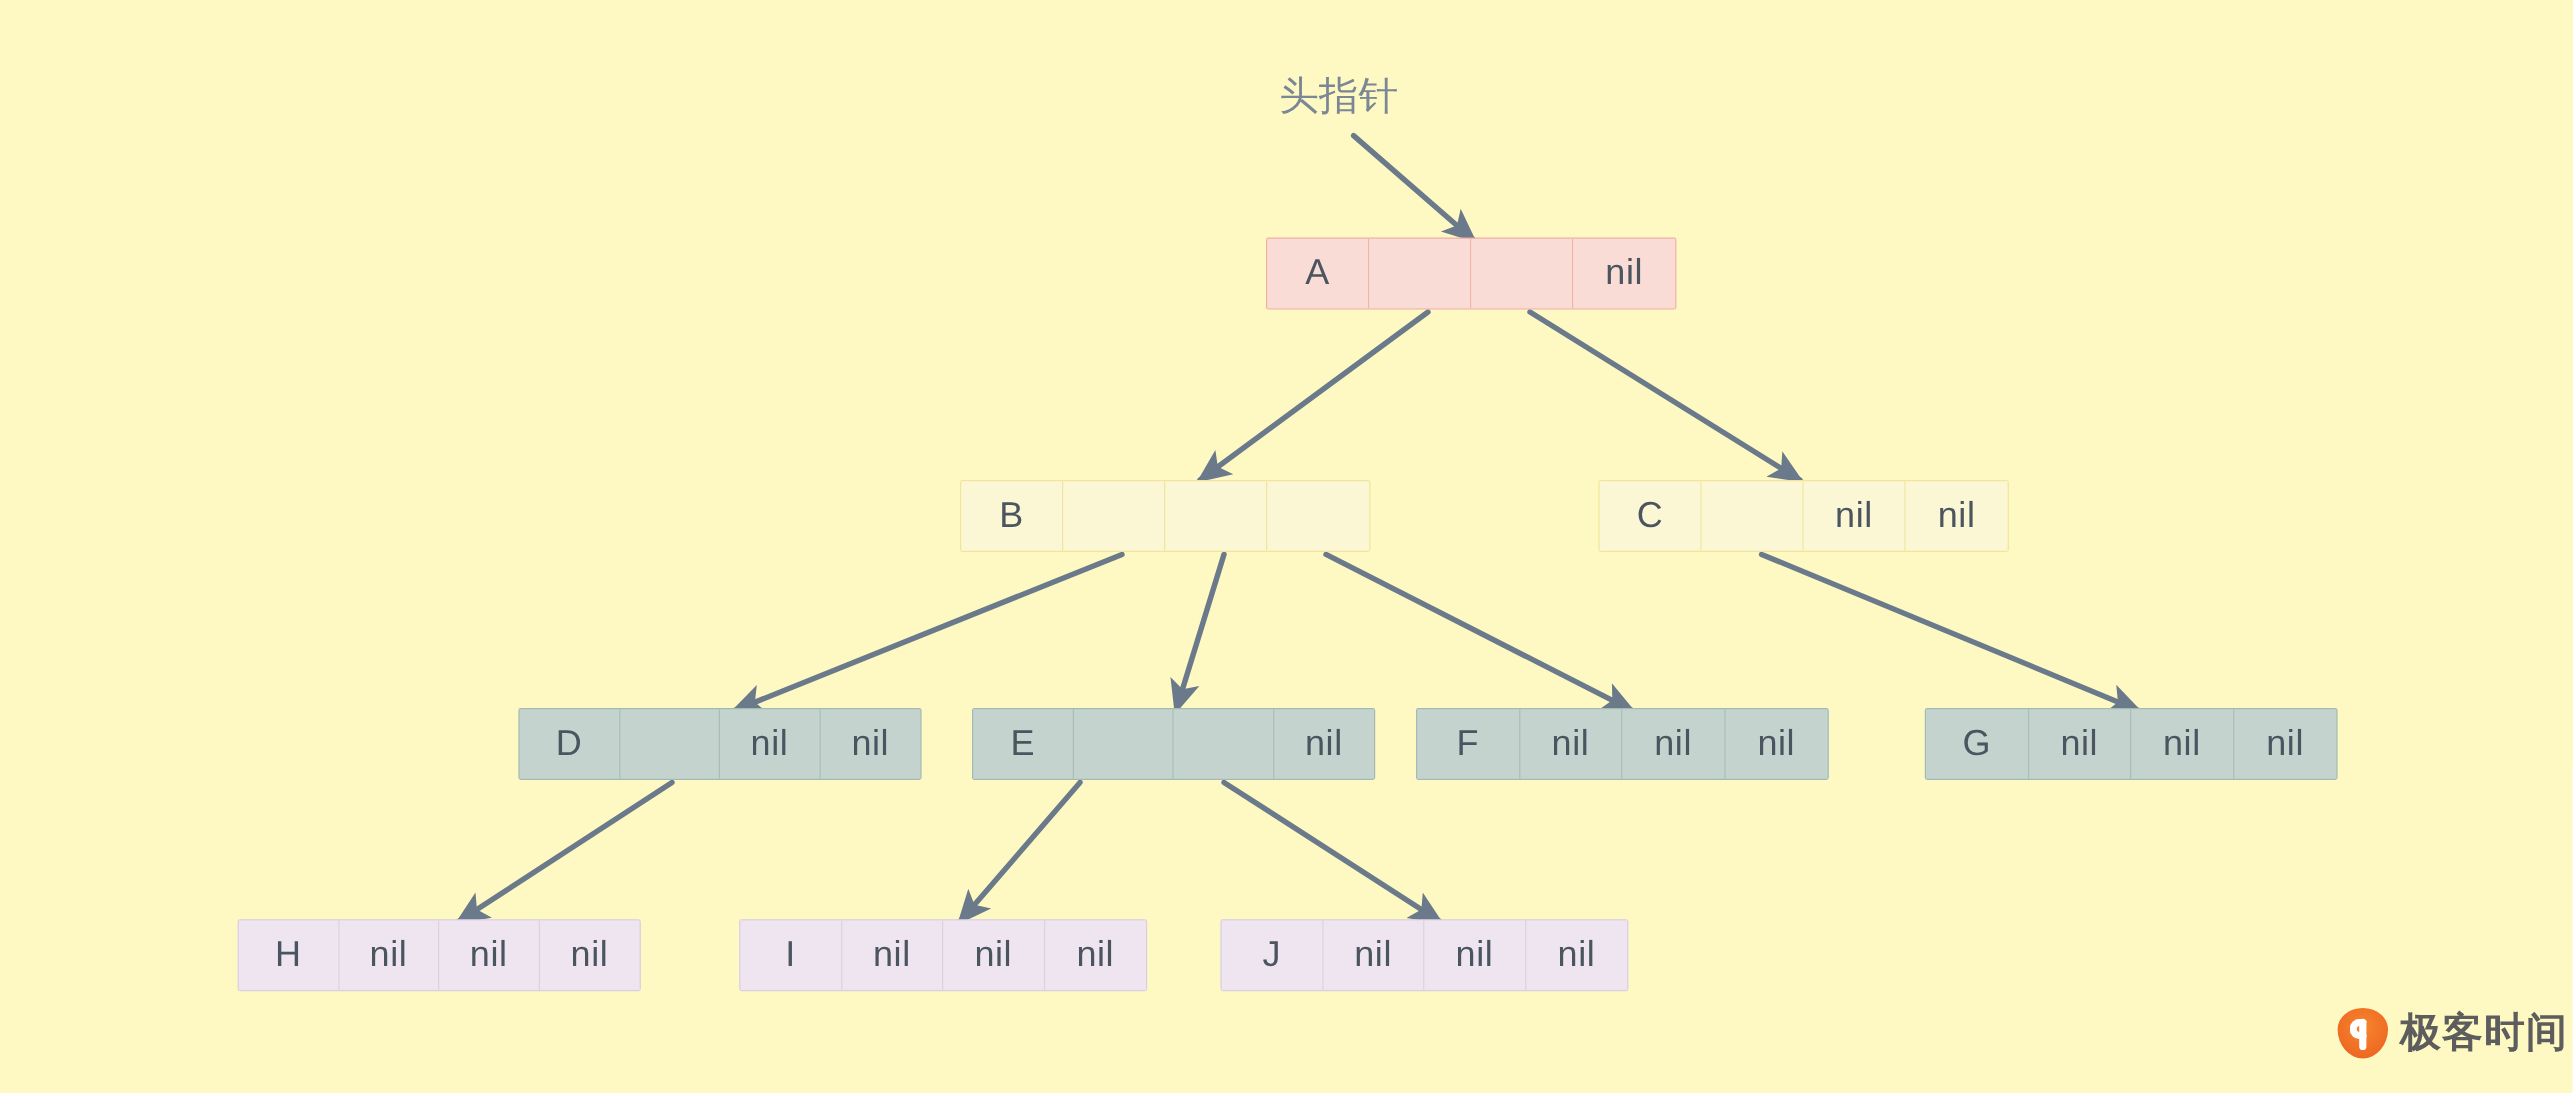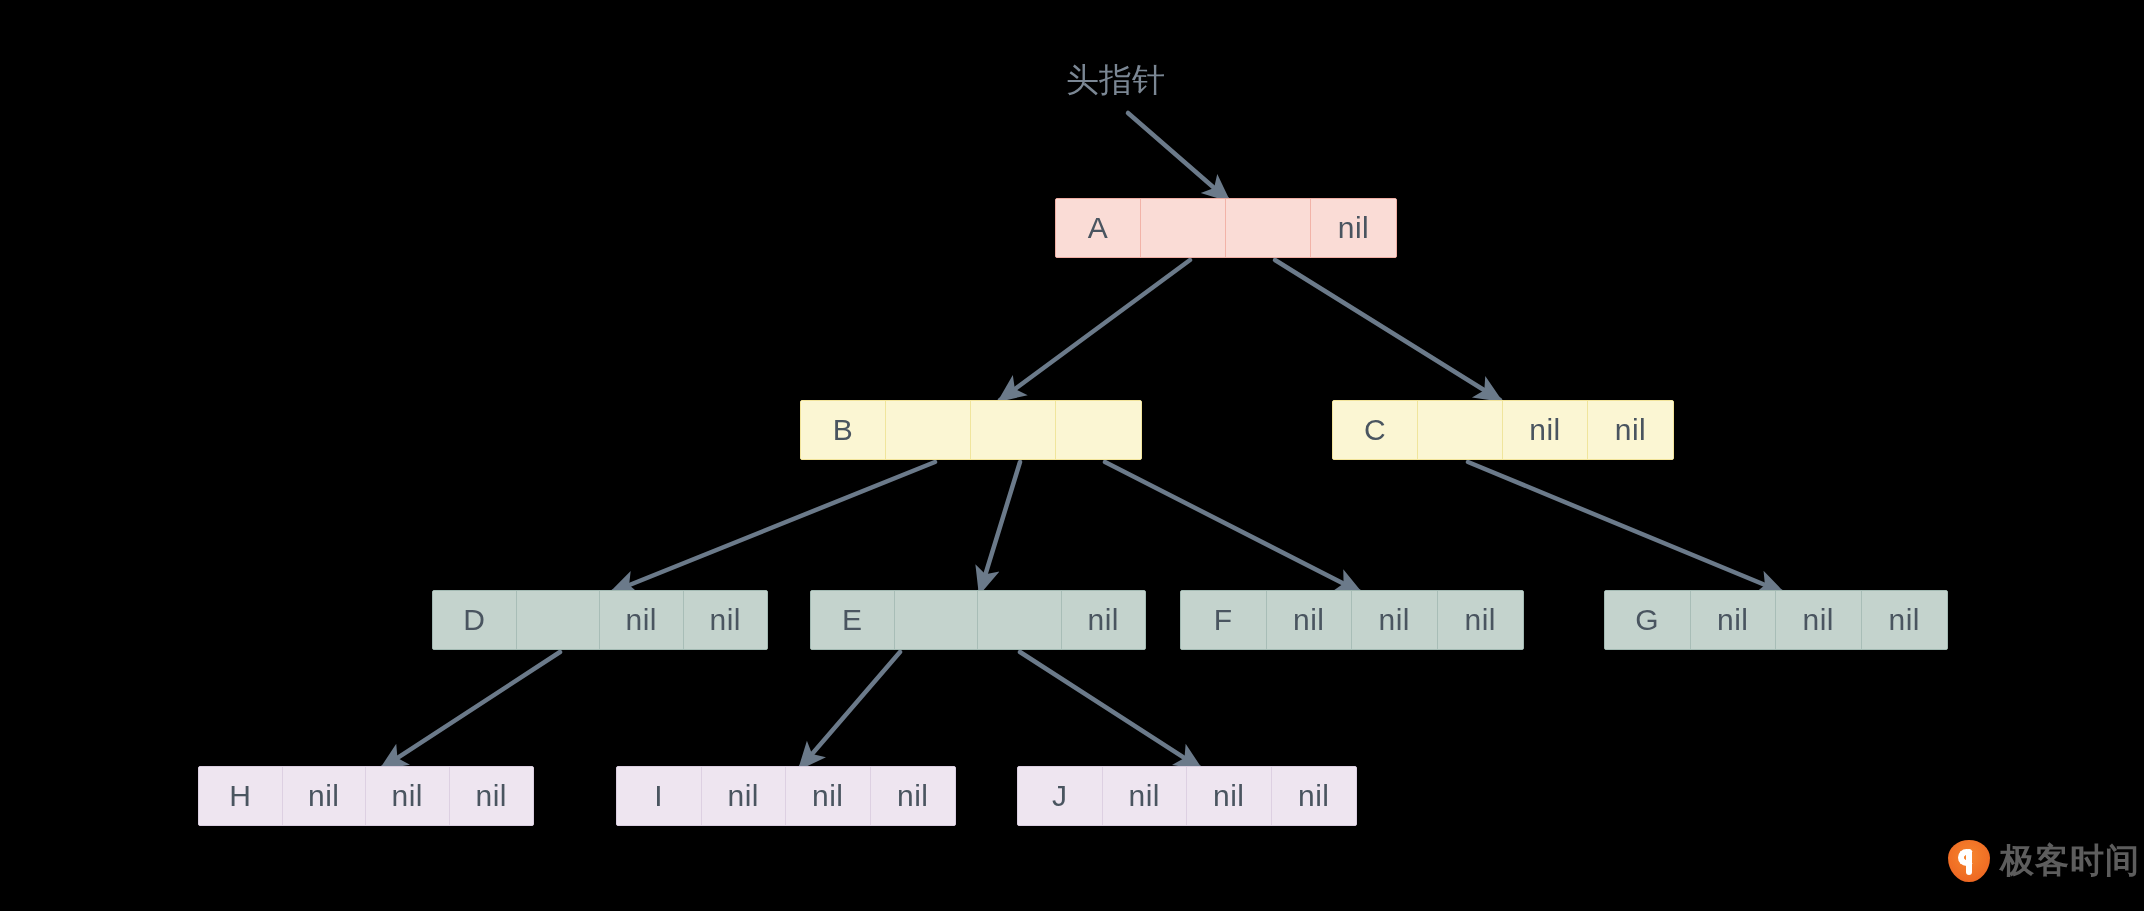--- a/index.html
+++ b/index.html
@@ -8,21 +8,21 @@
     padding: 0;
     background: #ffffff;
   }
   body {
     font-family: "Liberation Sans", "DejaVu Sans", sans-serif;
   }
   #canvas {
     position: relative;
     width: 2144px;
     height: 911px;
-    background: #000000;
+    background: #fef9c3;
     overflow: hidden;
   }
   #edges {
     position: absolute;
     left: 0;
     top: 0;
     width: 2144px;
     height: 911px;
     pointer-events: none;
   }

